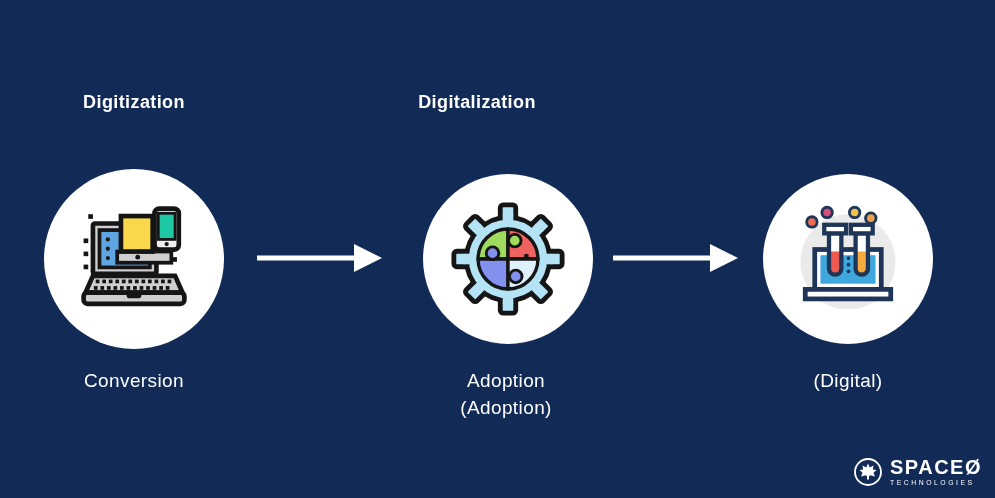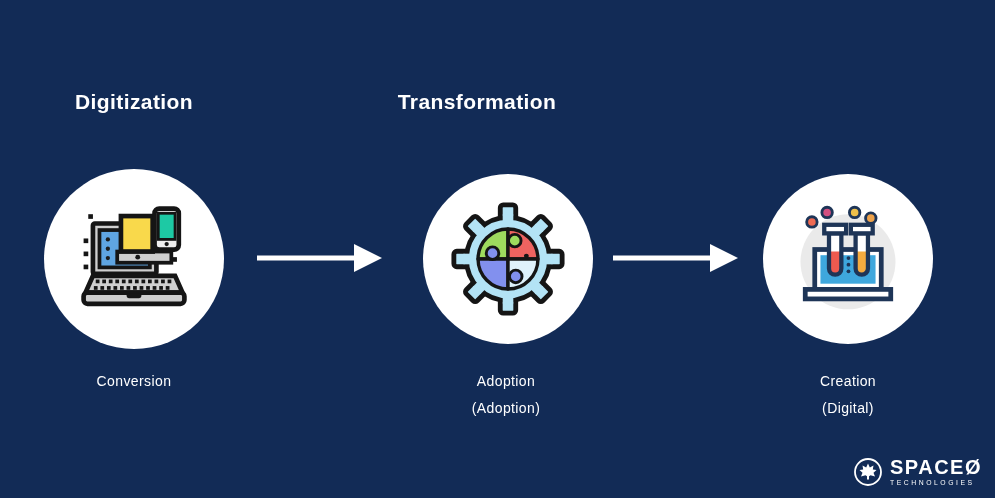--- a/index.html
+++ b/index.html
@@ -4,54 +4,54 @@
 <style>
   html,body{margin:0;padding:0;background:#0b1730;}
   .stage{
     position:relative;width:995px;height:498px;overflow:hidden;
     background:#122B56;
     font-family:"Liberation Sans", sans-serif;
     color:#FFFFFF;
   }
   .col-title{
     position:absolute;top:84px;transform:translateX(-50%);
-    font-size:21px;font-weight:bold;letter-spacing:.4px;
+    font-size:18px;font-weight:bold;letter-spacing:.4px;
     text-align:center;line-height:36px;white-space:nowrap;
   }
   .col-title.wrap{white-space:normal;width:250px;top:83px;}
   .icon-circle{
     position:absolute;border-radius:50%;background:#FFFFFF;
     display:flex;align-items:center;justify-content:center;
   }
   .circle-1{left:44px;top:169px;width:180px;height:180px;}
   .circle-2{left:423px;top:174px;width:170px;height:170px;}
   .circle-3{left:763px;top:174px;width:170px;height:170px;}
   .arrow{position:absolute;top:240px;width:130px;height:36px;}
   .arrow-1{left:254px;}
   .arrow-2{left:610px;}
   .caption{
     position:absolute;top:368px;transform:translateX(-50%);
-    text-align:center;font-size:14px;line-height:26.5px;
+    text-align:center;font-size:19px;line-height:26.5px;
     letter-spacing:.4px;font-weight:500;
   }
   .logo{
     position:absolute;right:13px;bottom:11px;
     display:flex;align-items:flex-start;gap:7px;
   }
   .logo-text{display:flex;flex-direction:column;line-height:1;}
   .logo-brand{font-size:20px;font-weight:bold;letter-spacing:1.5px;}
   .logo-tagline{font-size:6.8px;letter-spacing:2.55px;margin-top:3px;font-weight:500;}
 </style>
 </head>
 <body>
 
 <div class="stage">
 
   <div class="col-title" style="left:134px;">Digitization</div>
-  <div class="col-title" style="left:477px;">Transformation</div>
+  <div class="col-title" style="left:477px;">Digitalization</div>
 
   <div class="icon-circle circle-1">
     <svg width="112" height="112" viewBox="0 0 120 120">
 
       <rect x="11" y="12" width="5" height="5" fill="#151515"></rect>
       <rect x="6" y="38" width="5" height="5" fill="#151515"></rect>
       <rect x="6" y="52" width="5" height="5" fill="#151515"></rect>
       <rect x="6" y="66" width="5" height="5" fill="#151515"></rect>
       <rect x="101" y="58" width="5" height="5" fill="#151515"></rect>
 
@@ -212,21 +212,20 @@
   </div>
 
   <div class="caption" style="left:134px;">
     <div>Conversion</div>
   </div>
   <div class="caption" style="left:506px;">
     <div>Adoption</div>
     <div>(Adoption)</div>
   </div>
   <div class="caption" style="left:848px;">
-    <div>Creation</div>
     <div>(Digital)</div>
   </div>
 
   <div class="logo">
     <svg width="30" height="30" viewBox="-15 -15 30 30">
       <circle cx="0" cy="0" r="13" fill="none" stroke="#FFFFFF" stroke-width="1.8"></circle>
       <polygon fill="#FFFFFF" points="0,-8.5 1.8,-4.5 5.5,-6.5 4.8,-2.5 8.5,-2 5.5,0.8 7,4.5 2.5,3.2 1,4.2 1,7.5 -1,7.5 -1,4.2 -2.5,3.2 -7,4.5 -5.5,0.8 -8.5,-2 -4.8,-2.5 -5.5,-6.5 -1.8,-4.5"></polygon>
     </svg>
     <div class="logo-text">
       <span class="logo-brand">SPACEØ</span>

